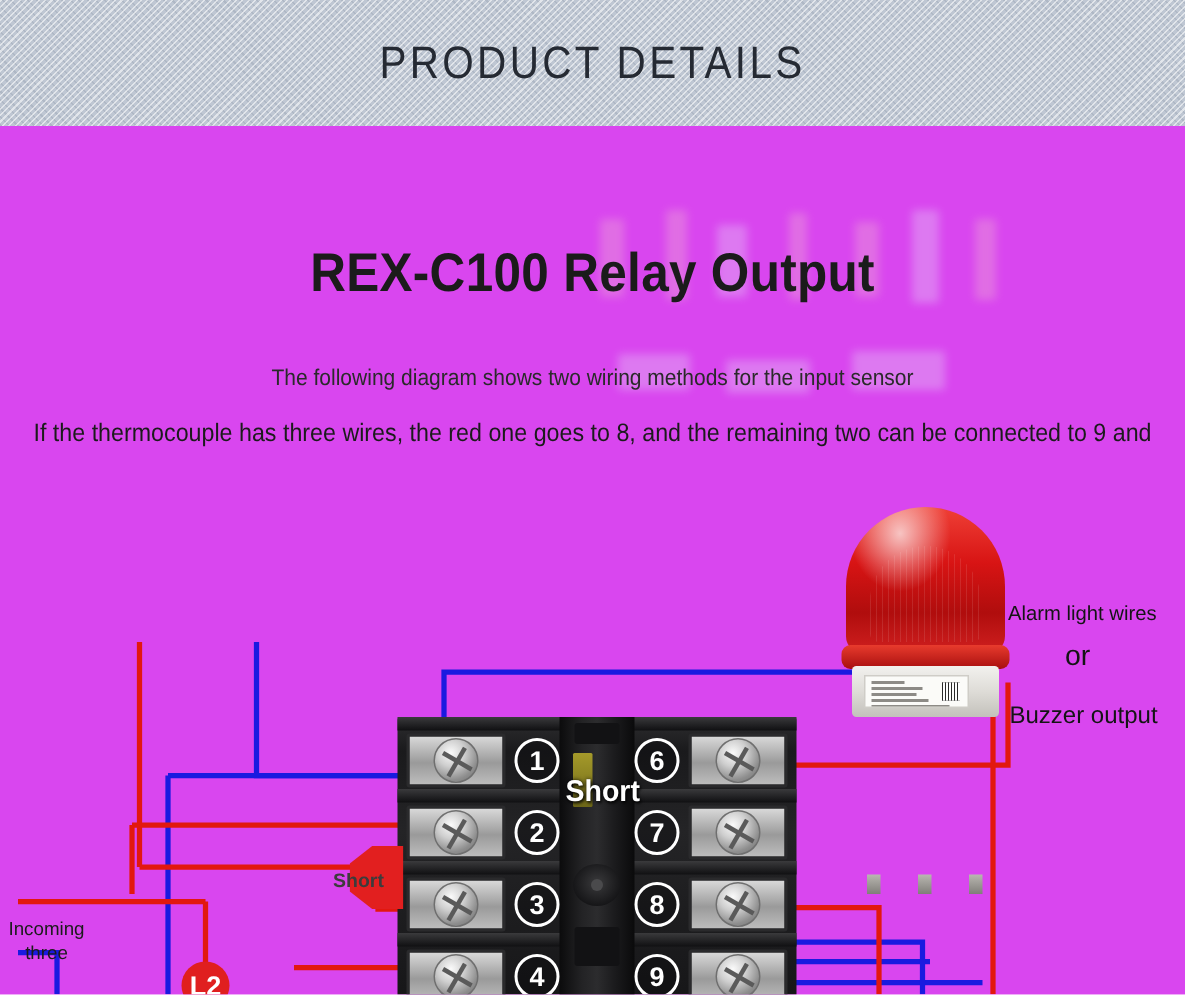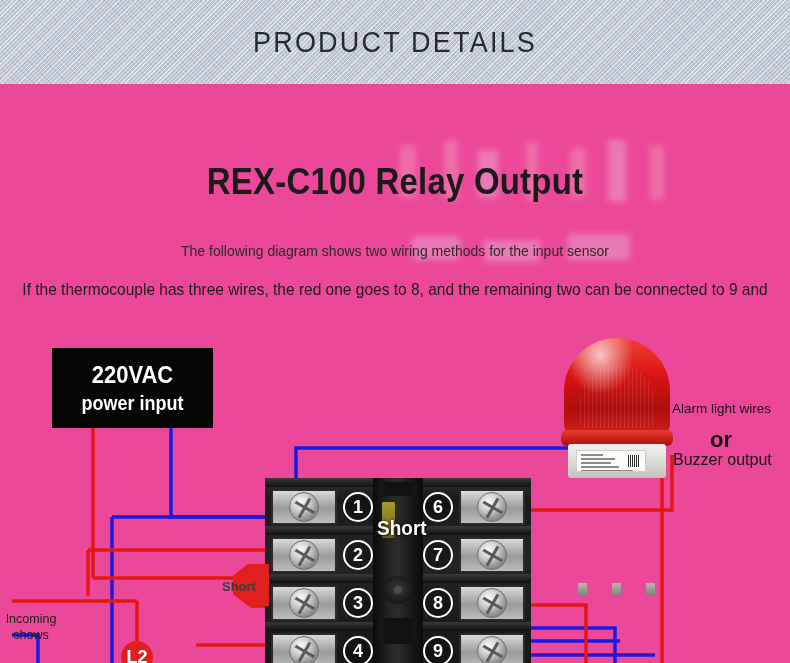--- a/index.html
+++ b/index.html
@@ -6,21 +6,21 @@
   html, body {
     margin: 0; padding: 0;
     width: 790px; height: 663px;
     background: #ffffff;
     font-family: "Liberation Sans", sans-serif;
     overflow: hidden;
   }
   #page {
     position: relative;
     width: 790px; height: 663px;
-    background: #ec4899;
+    background: #d946ef;
     overflow: hidden;
   }
 
   
   #banner {
     position: absolute; left: 0; top: 0;
     width: 790px; height: 84px;
     background-color: #bfc7d3;
     background-image:
       repeating-linear-gradient(135deg,
@@ -286,24 +286,24 @@
     color: #141414; font-size: 12.5px; font-weight: 400;
   }
 
   
   #alarm-text-1 {
     position: absolute; left: 672px; top: 401px;
     font-size: 13.5px; color: #141414; font-weight: 400;
   }
   #alarm-text-or {
     position: absolute; left: 710px; top: 427px;
-    font-size: 22px; color: #141414; font-weight: 700;
+    font-size: 19px; color: #141414; font-weight: 400;
   }
   #alarm-text-2 {
-    position: absolute; left: 673px; top: 451px;
+    position: absolute; left: 673px; top: 469px;
     font-size: 16px; color: #141414; font-weight: 400;
   }
 </style>
 </head>
 <body>
 
 <div id="page">
 
   <div id="banner">
     <div id="banner-title">PRODUCT DETAILS</div>
@@ -357,24 +357,20 @@
 
     <path d="M 662 455 L 662 663" stroke="#e2180f" stroke-width="3.5" fill="none"></path>
 
     <path d="M 500 605 L 586 605 L 586 663" stroke="#e2180f" stroke-width="3.5" fill="none"></path>
 
     <path d="M 296 645 L 196 645" stroke="#e2180f" stroke-width="3.5" fill="none"></path>
 
     <path d="M 270 531 L 530 531" stroke="#e2180f" stroke-width="3.5" fill="none"></path>
   </svg>
 
-  <div id="power-box">
-    <div class="pline1">220VAC</div>
-    <div class="pline2">power input</div>
-  </div>
 
   <div id="alarm-light">
     <div class="al-dome"></div>
     <div class="al-ring"></div>
     <div class="al-base">
       <div class="al-foot" style="left:10px;"></div>
       <div class="al-foot" style="left:44px;"></div>
       <div class="al-foot" style="left:78px;"></div>
     </div>
     <div class="al-label">
@@ -454,16 +450,16 @@
       </div>
       <div class="term-num">9</div>
     </div>
   </div>
 
   <div id="short-center">Short</div>
   <div id="short-left-shape"></div>
   <div id="short-left-label">Short</div>
 
   <div id="l2-badge">L2</div>
-  <div id="incoming-label">Incoming shows</div>
+  <div id="incoming-label">Incoming three</div>
 
 
 </div>
 
 </body></html>

